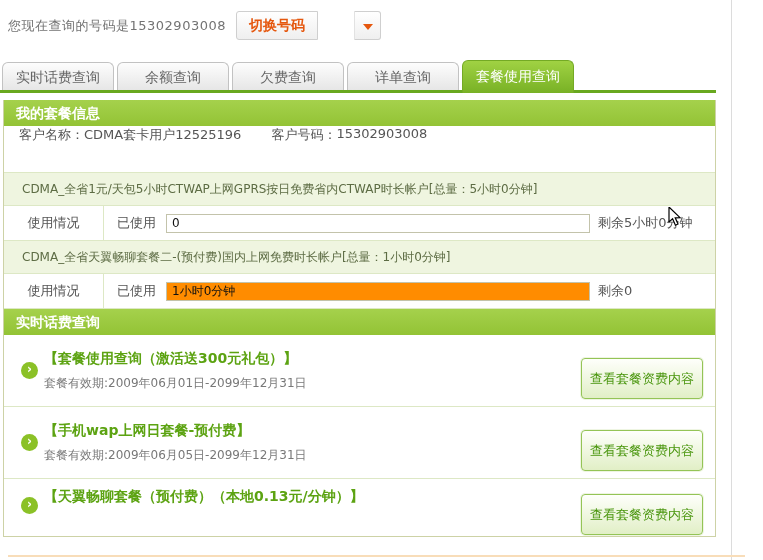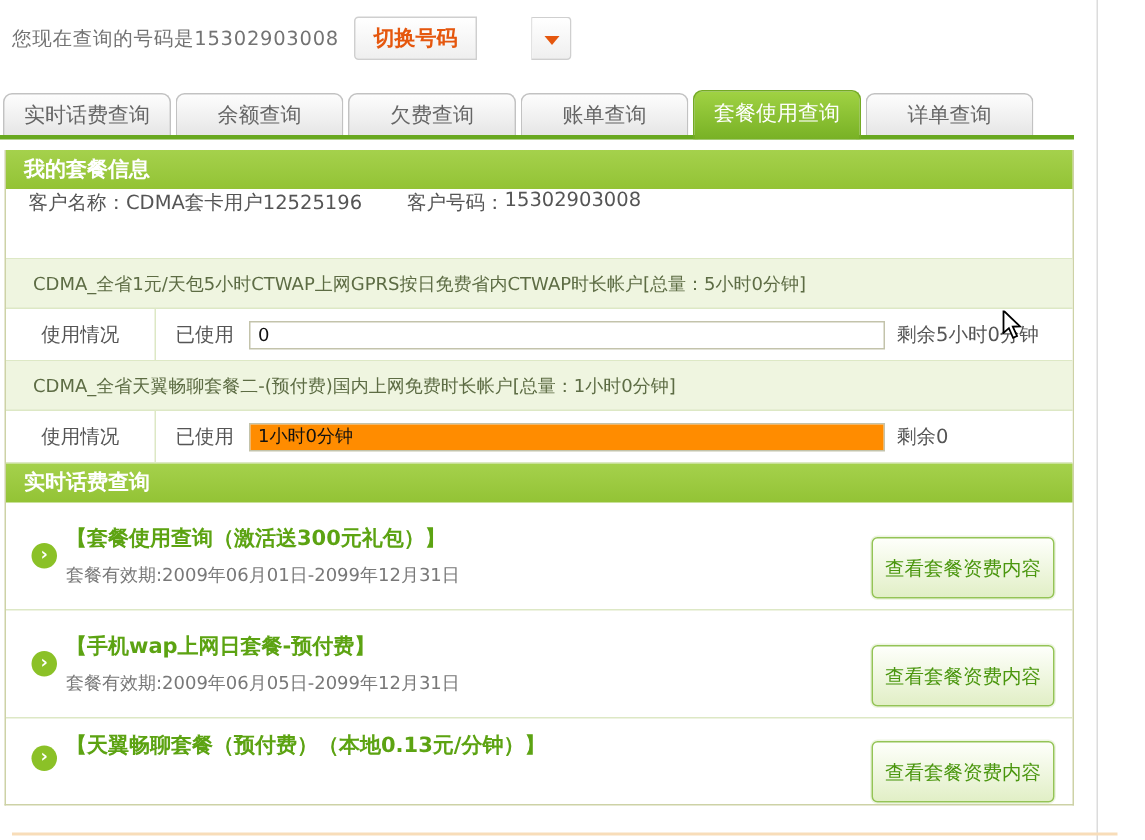--- a/index.html
+++ b/index.html
@@ -86,23 +86,22 @@
     <button class="dropdown-btn">
       <span class="chev"></span>
     </button>
   </span>
 </div>
 
 <div class="tabs">
   <div class="tab">实时话费查询</div>
   <div class="tab">余额查询</div>
   <div class="tab">欠费查询</div>
-  <div class="tab">账单查询</div>
+  <div class="tab">详单查询</div>
   <div class="tab active">套餐使用查询</div>
-  <div class="tab">详单查询</div>
 </div>
 <div class="tabs-underline"></div>
 
 <div class="content">
 
   <div class="section-header">我的套餐信息</div>
 
   <div class="customer-row">
     <span>客户名称：</span>
       <span>CDMA套卡用户12525196</span>

